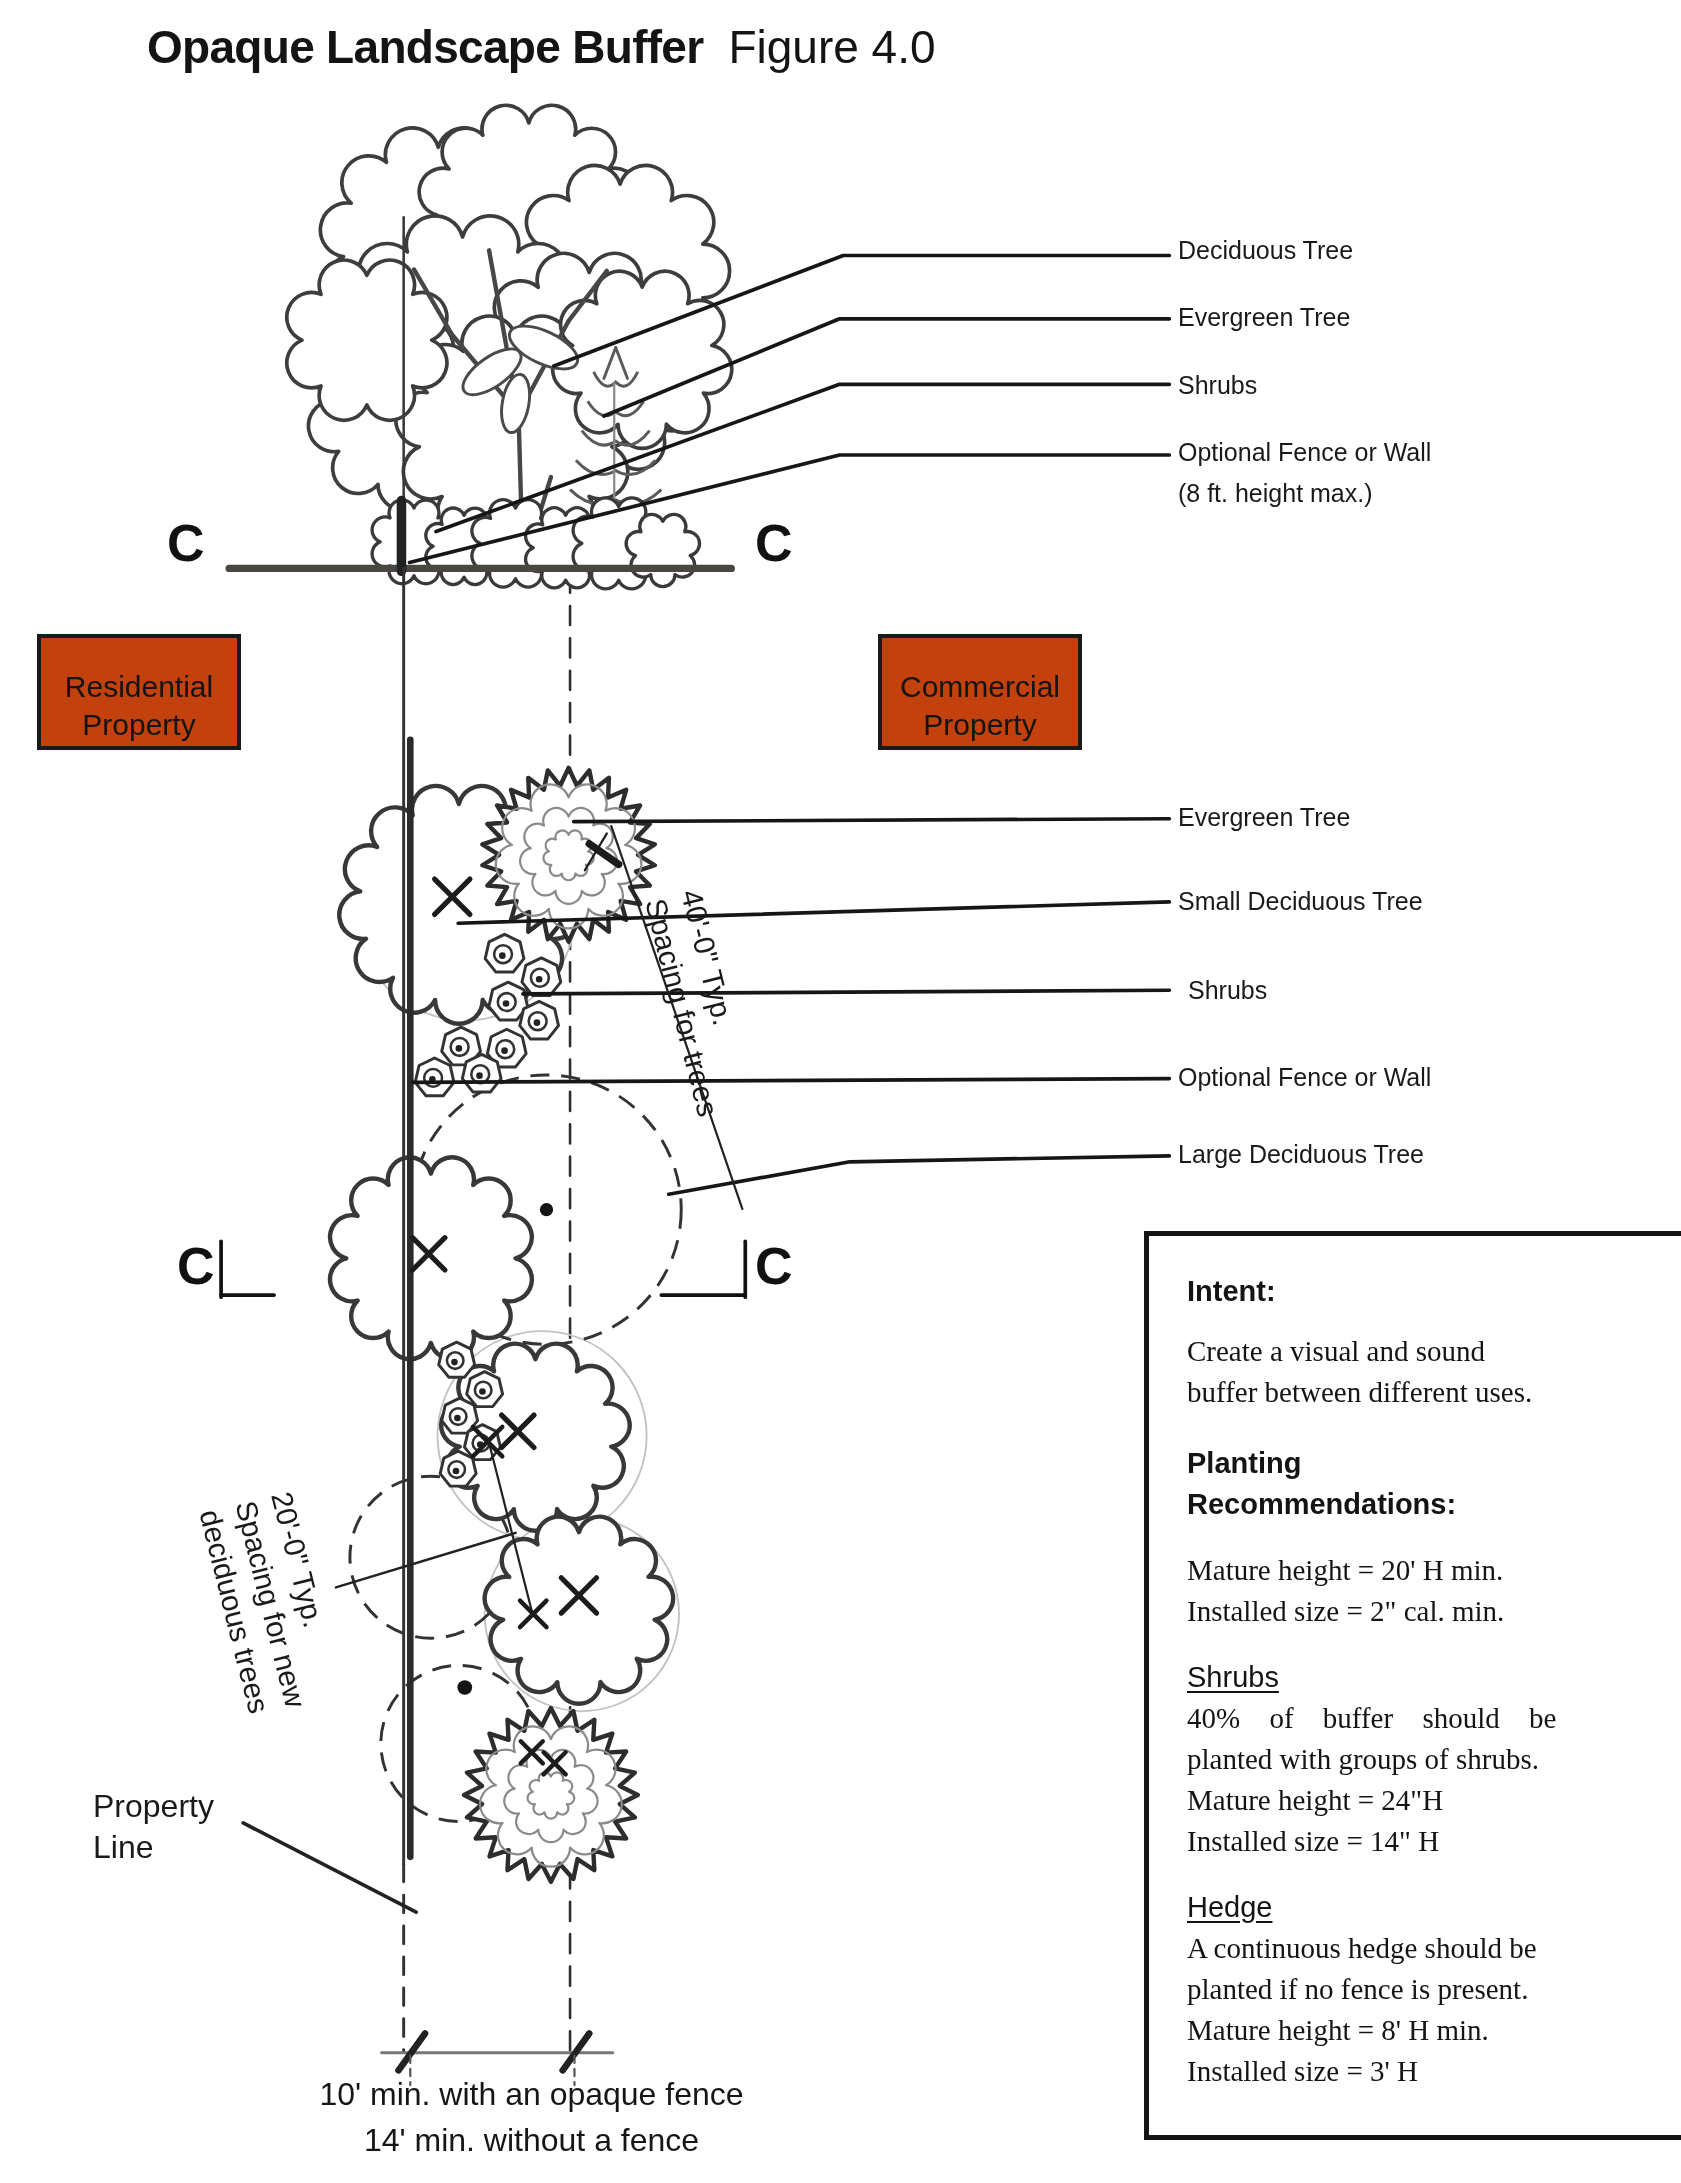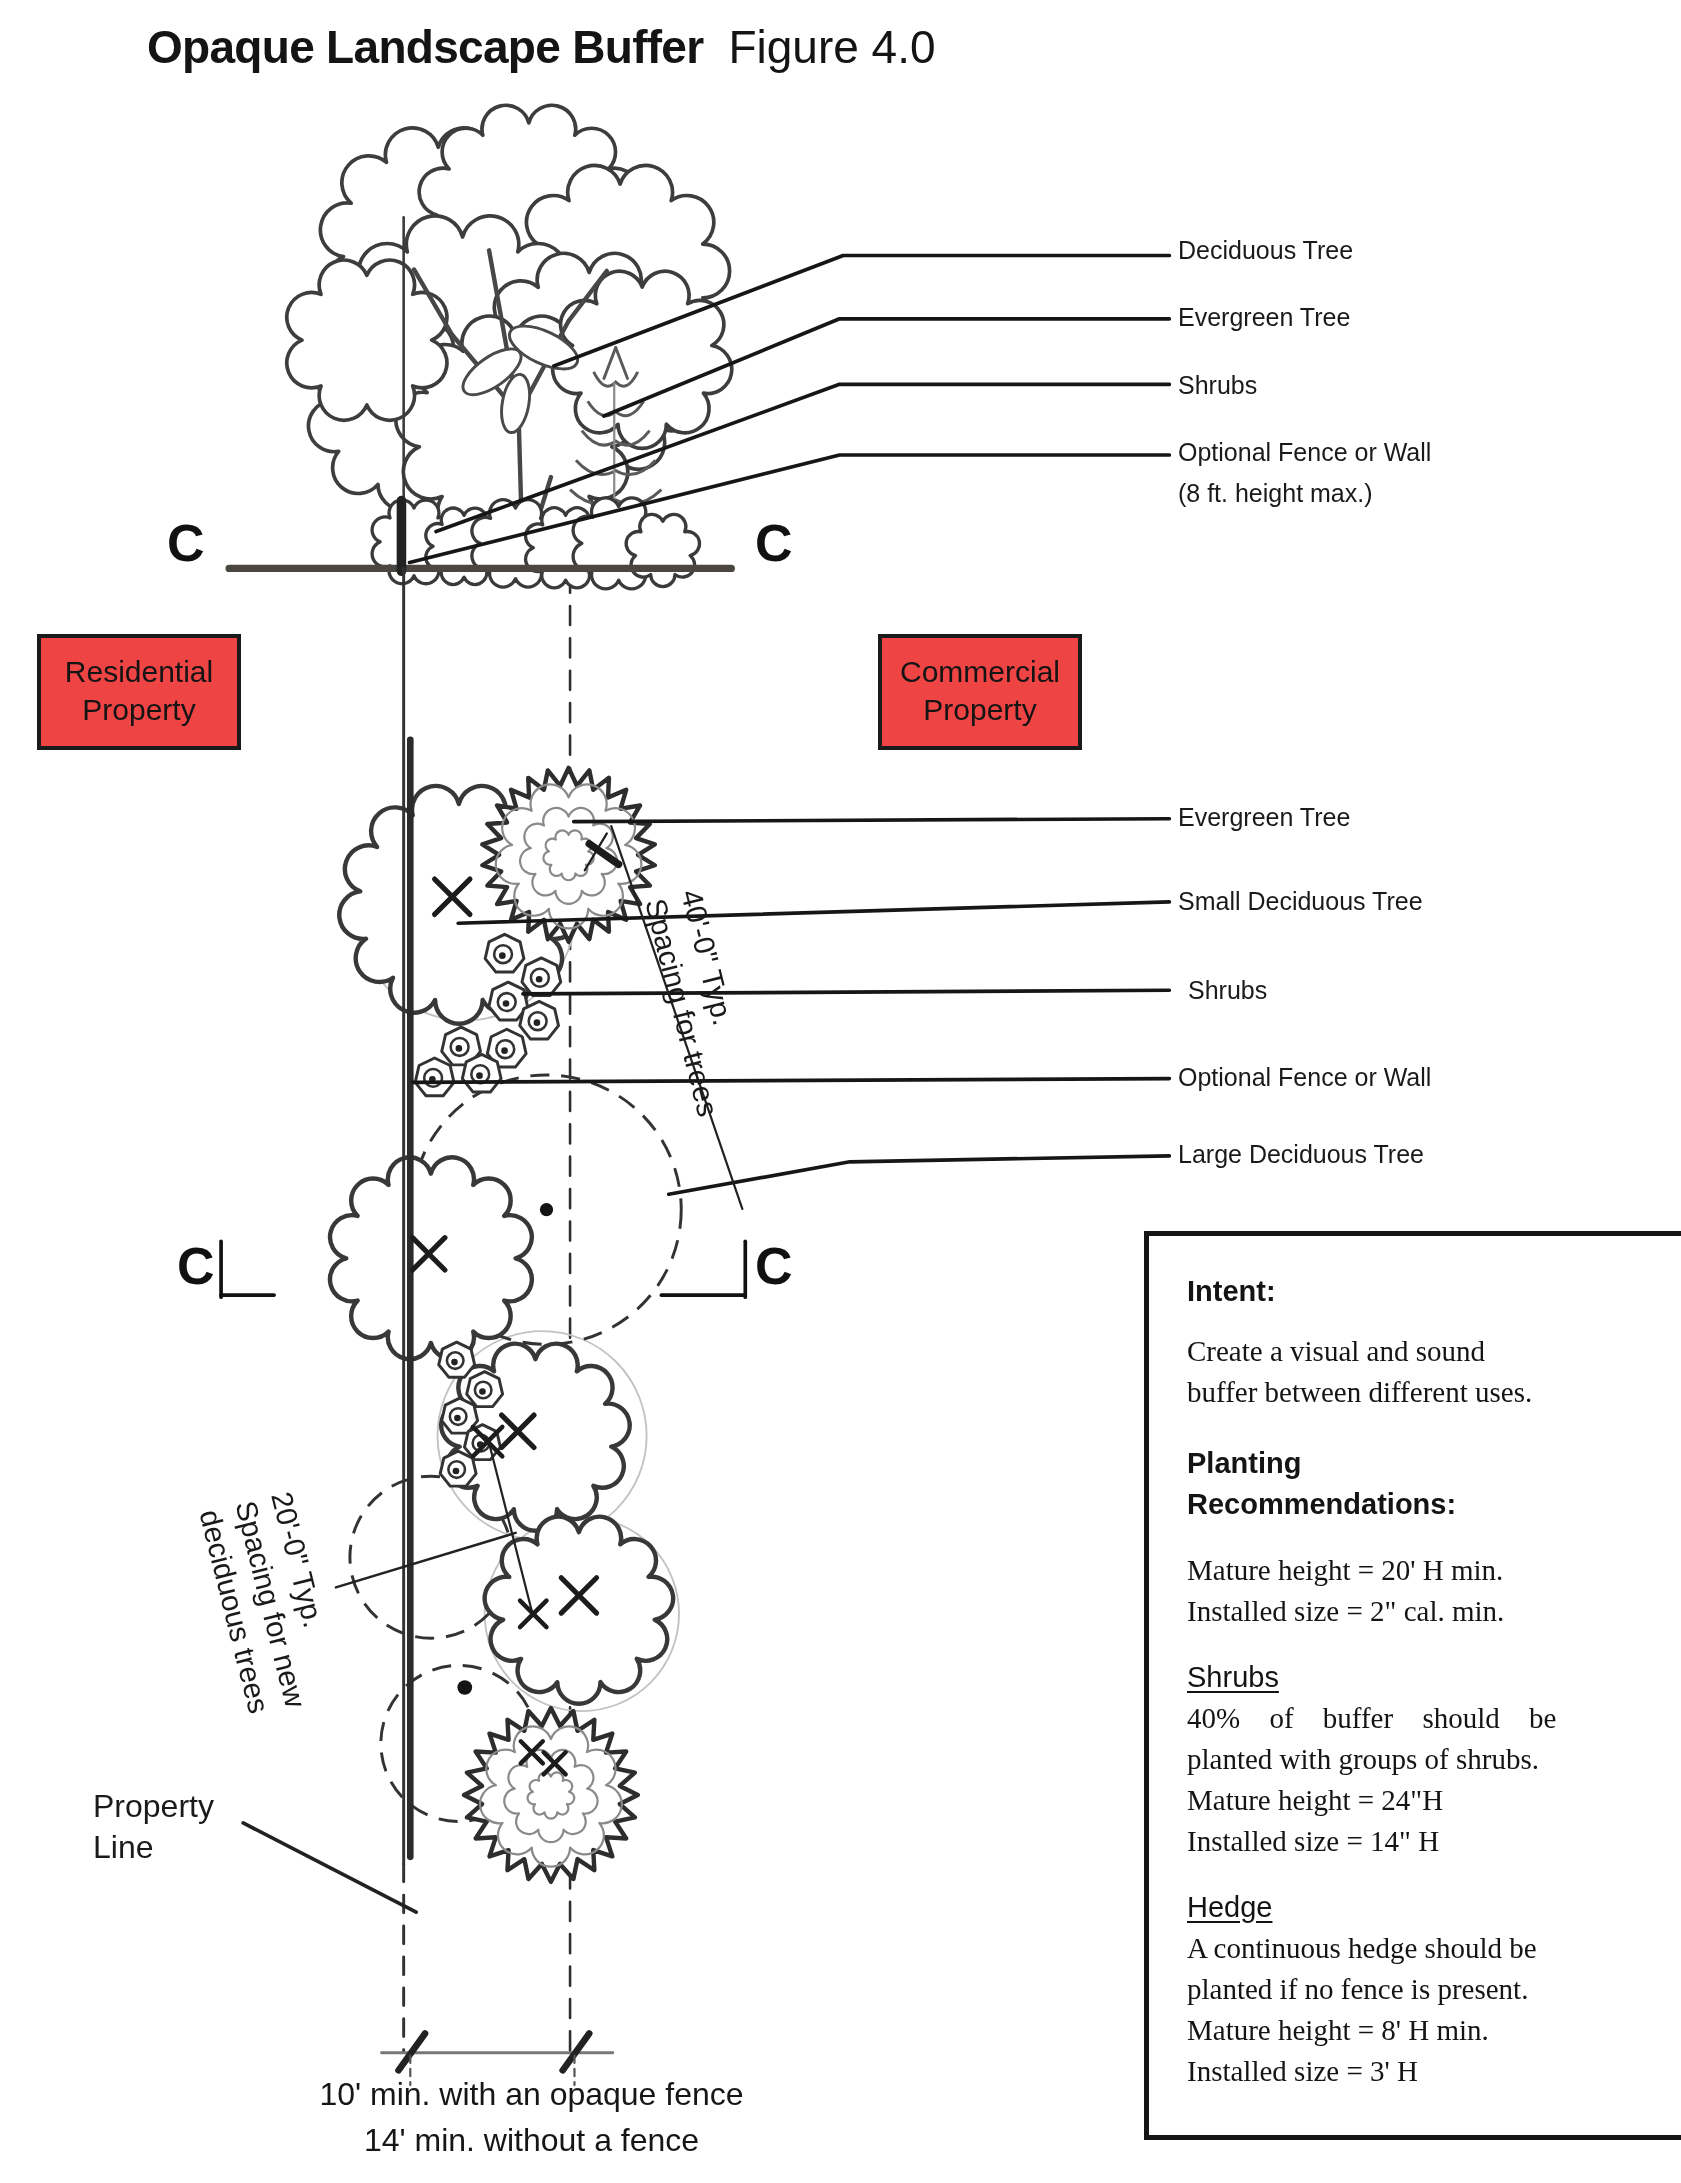--- a/index.html
+++ b/index.html
@@ -8,21 +8,21 @@
     font-family:"Liberation Sans",sans-serif;color:#141414;overflow:hidden;
   }
   .abs{position:absolute;}
   #sketch{position:absolute;left:0;top:0;}
   .title{left:147px;top:20px;font-size:46px;white-space:nowrap;}
   .title .main{font-weight:bold;letter-spacing:-0.7px;}
   .title .fig{font-weight:normal;margin-left:25px;}
   .lbl{font-size:25px;line-height:41px;white-space:nowrap;color:#1a1a1a;}
   .cmark{font-size:52px;font-weight:bold;line-height:52px;color:#111;}
   .pbox{width:204px;height:116px;border:4.4px solid #1a1a1a;box-sizing:border-box;
-        text-align:center;padding-top:15px;font-size:30px;line-height:38px;background:#ef4444;}
+        text-align:center;padding-top:30px;font-size:30px;line-height:38px;background:#c2410c;}
   .rot{transform:translate(-50%,-50%) rotate(76deg);transform-origin:center;
        font-size:29.5px;line-height:37px;white-space:nowrap;color:#1a1a1a;}
   .dimtext{font-size:32px;line-height:46px;text-align:center;color:#161616;}
   .proplbl{font-size:32px;line-height:41px;color:#1a1a1a;}
   .info-panel{left:1144px;top:1231px;width:558px;height:909px;border:5.9px solid #151515;
         box-sizing:border-box;background:#fff;padding:35px 13.3px 0 38px;font-size:29px;}
   .ip-h{font-weight:bold;line-height:41px;white-space:nowrap;}
   .ip-line{line-height:41px;white-space:nowrap;font-family:Liberation Serif, serif;}
   .ip-sub{line-height:41px;text-decoration:underline;text-underline-offset:4.4px;white-space:nowrap;}
   .stretch{word-spacing:22px;}

